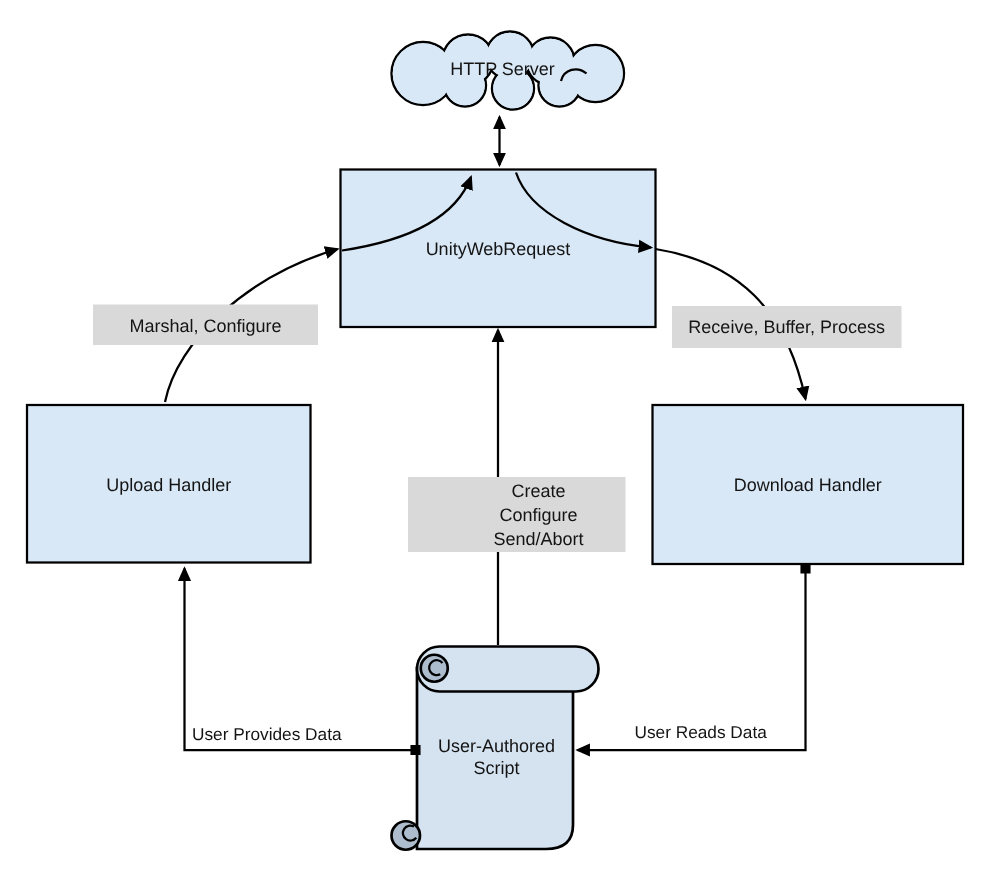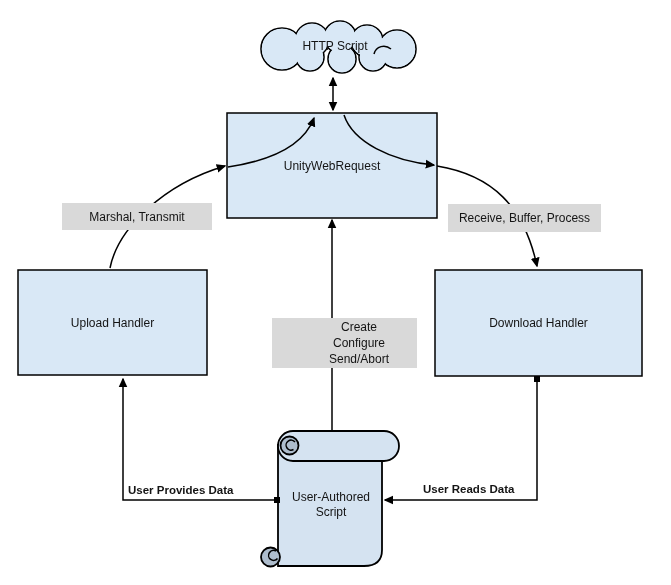--- a/index.html
+++ b/index.html
@@ -4,21 +4,21 @@
 <style>
   html,body{margin:0;padding:0;background:#ffffff;}
   #canvas{position:relative;width:671px;height:585px;background:#ffffff;overflow:hidden;
           font-family:"Liberation Sans", sans-serif;}
   #diagram-svg{position:absolute;left:0;top:0;}
   .outline{stroke:#000000;}
   .edge{stroke:#000000;fill:none;stroke-width:1.5;}
   .lbl{position:absolute;display:flex;align-items:center;justify-content:center;
        text-align:center;color:#141414;font-size:12px;line-height:16px;white-space:pre-line;}
   .tag{background:#d9d9d9;}
-  .free-lbl{position:absolute;color:#141414;font-size:11.5px;line-height:13px;white-space:nowrap;font-weight:bold;}
+  .free-lbl{position:absolute;color:#141414;font-size:11.5px;line-height:13px;white-space:nowrap;}
 </style>
 </head>
 <body>
 
 <div id="canvas">
 
   <svg id="diagram-svg" width="671" height="585" viewBox="0 0 671 585">
     <defs>
       <marker id="arr" viewBox="0 0 10 10" refX="8.5" refY="5" markerWidth="6.5" markerHeight="6.5" orient="auto-start-reverse">
         <path d="M0,0.5 L10,5 L0,9.5 Z" fill="#000000"></path>
@@ -68,32 +68,32 @@
     <path class="edge" d="M 333,78 L 333,110" marker-start="url(#arr)" marker-end="url(#arr)"></path>
     <path class="edge" d="M 110,268 C 118,228 164,184 225,166" marker-end="url(#arr)"></path>
     <path class="edge" d="M 228,167 C 268,161 303,147 314,118" marker-end="url(#arr)"></path>
     <path class="edge" d="M 344,115 C 353,142 391,161 434,165" marker-end="url(#arr)"></path>
     <path class="edge" d="M 437,166 C 492,175 524,206 537,266" marker-end="url(#arr)"></path>
     <path class="edge" d="M 332,430 L 332,220" marker-end="url(#arr)"></path>
     <path class="edge" d="M 277,500 L 123,500 L 123,379" marker-start="url(#sq)" marker-end="url(#arr)"></path>
     <path class="edge" d="M 537,379 L 537,500 L 385,500" marker-start="url(#sq)" marker-end="url(#arr)"></path>
   </svg>
 
-  <div class="lbl" style="left:265px;top:32px;width:140px;height:28px;">HTTP Script</div>
+  <div class="lbl" style="left:265px;top:32px;width:140px;height:28px;">HTTP Server</div>
 
   <div class="lbl" style="left:227px;top:113px;width:210px;height:105px;">UnityWebRequest</div>
 
   <div class="lbl" style="left:18px;top:270px;width:189px;height:105px;text-align:center;">Upload Handler</div>
 
   <div class="lbl" style="left:285px;top:466px;width:92px;height:78px;line-height:15px;">User-Authored
 Script</div>
 
   <div class="lbl" style="left:435px;top:270px;width:207px;height:106px;">Download Handler</div>
 
-  <div class="lbl tag" style="left:62px;top:203px;width:150px;height:27px;">Marshal, Transmit</div>
+  <div class="lbl tag" style="left:62px;top:203px;width:150px;height:27px;">Marshal, Configure</div>
 
   <div class="lbl tag" style="left:448px;top:204px;width:153px;height:28px;">Receive, Buffer, Process</div>
 
   <div class="lbl tag" style="left:272px;top:318px;width:116px;height:50px;padding-left:29px;">Create
 Configure
 Send/Abort</div>
 
   <div class="free-lbl" style="left:128px;top:484px;">User Provides Data</div>
 
   <div class="free-lbl" style="left:423px;top:483px;">User Reads Data</div>

